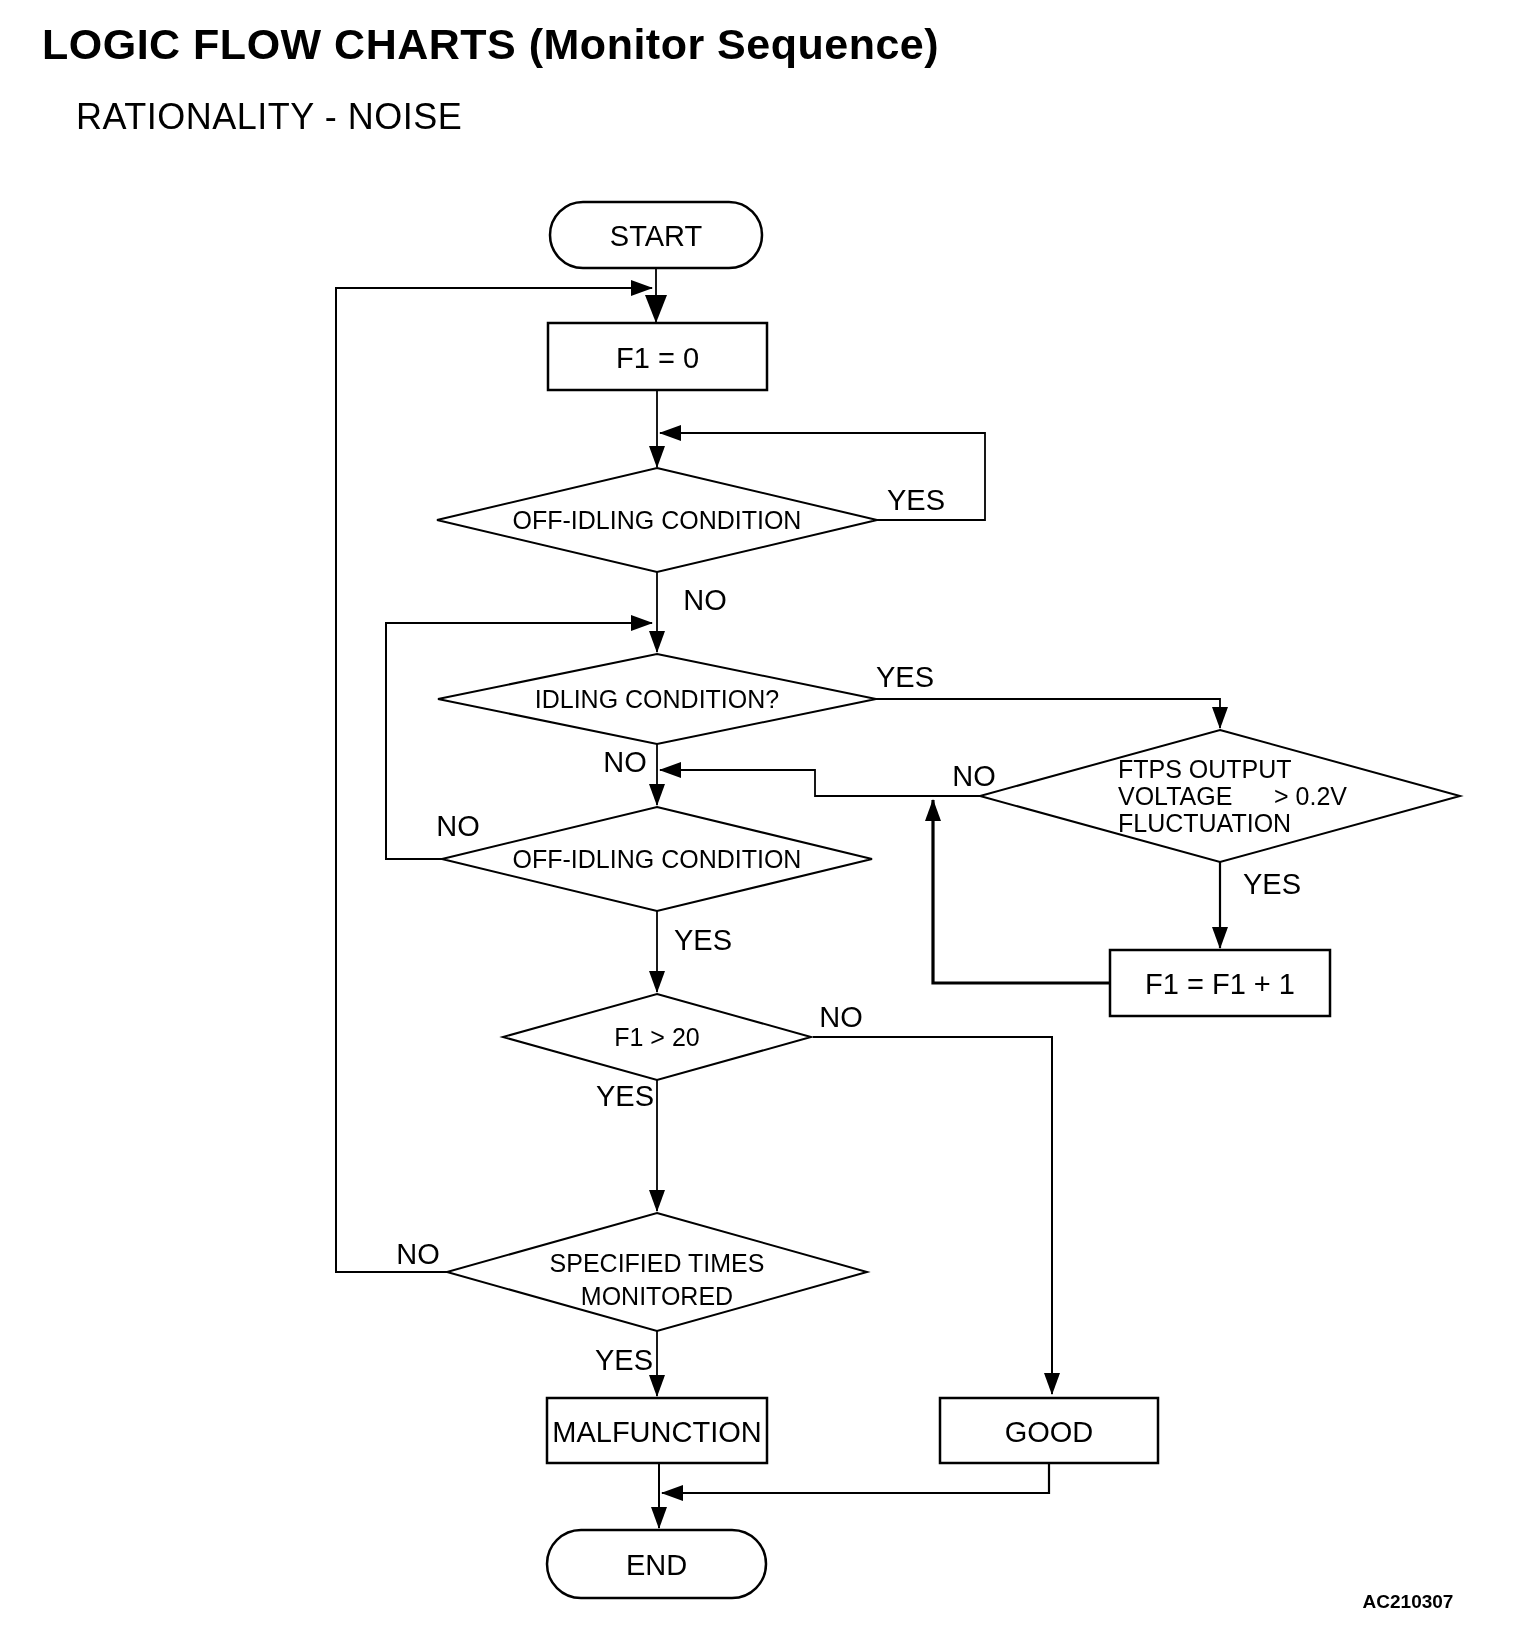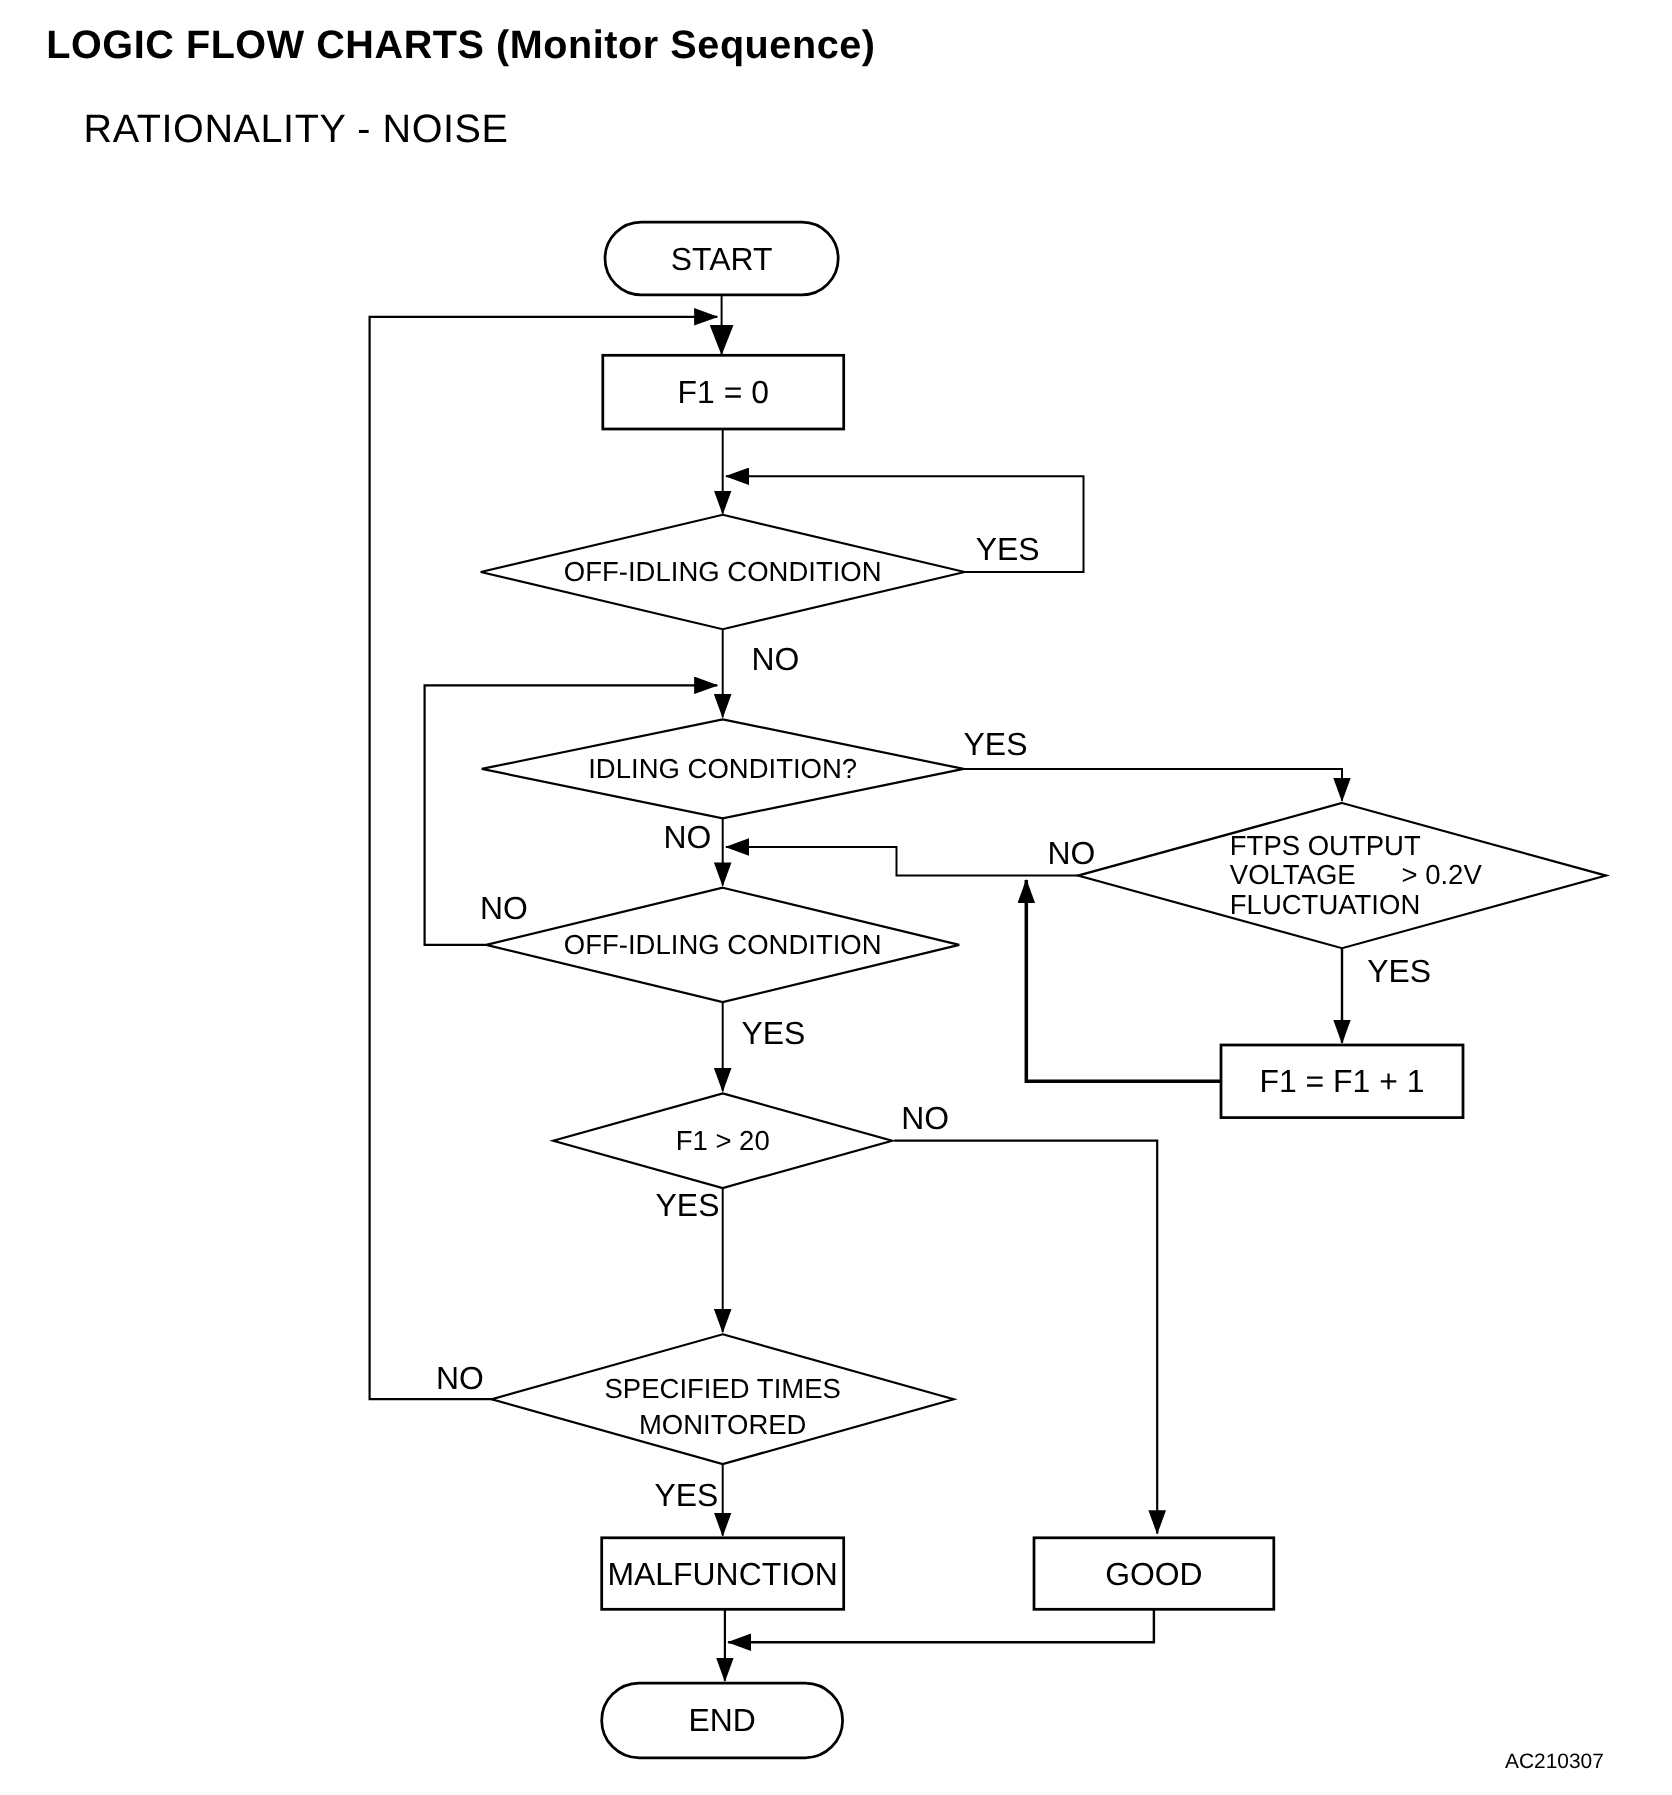--- a/index.html
+++ b/index.html
@@ -2,29 +2,29 @@
 <html><head>
 <meta charset="utf-8">
 <style>
   html,body{margin:0;padding:0;background:#ffffff;}
   .stage{
     position:relative;width:1520px;height:1632px;background:#ffffff;
     font-family:"Liberation Sans", sans-serif;color:#000;overflow:hidden;
   }
   .page-title{
     position:absolute;left:42px;top:20px;
-    font-size:36px;font-weight:bold;letter-spacing:0.5px;white-space:nowrap;
+    font-size:43px;font-weight:bold;letter-spacing:0.5px;white-space:nowrap;
   }
   .page-subtitle{
     position:absolute;left:76px;top:96px;
     font-size:36px;font-weight:normal;letter-spacing:0.5px;white-space:nowrap;
   }
   .figure-code{
     position:absolute;left:1358px;top:1591px;width:100px;
-    font-size:19px;font-weight:normal;text-align:right;white-space:nowrap;
+    font-size:19px;font-weight:bold;text-align:center;white-space:nowrap;
   }
   svg.flowchart{position:absolute;left:0;top:0;}
 </style>
 </head>
 <body>
 
 <div class="stage">
   <div class="page-title">LOGIC FLOW CHARTS (Monitor Sequence)</div>
   <div class="page-subtitle">RATIONALITY - NOISE</div>
   <svg class="flowchart" width="1520" height="1632" viewBox="0 0 1520 1632">

